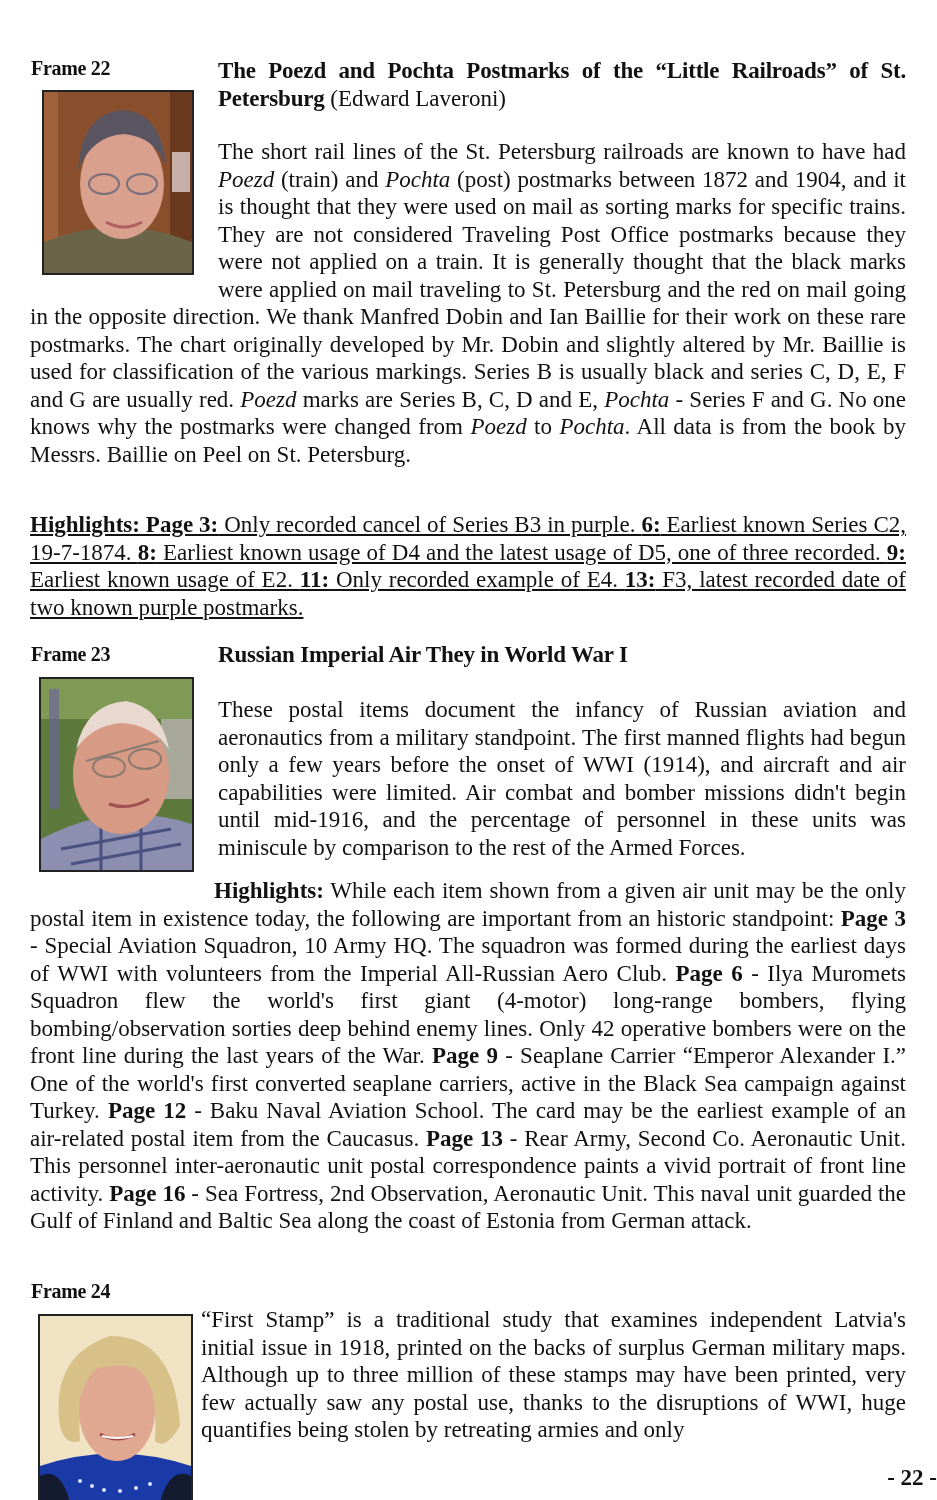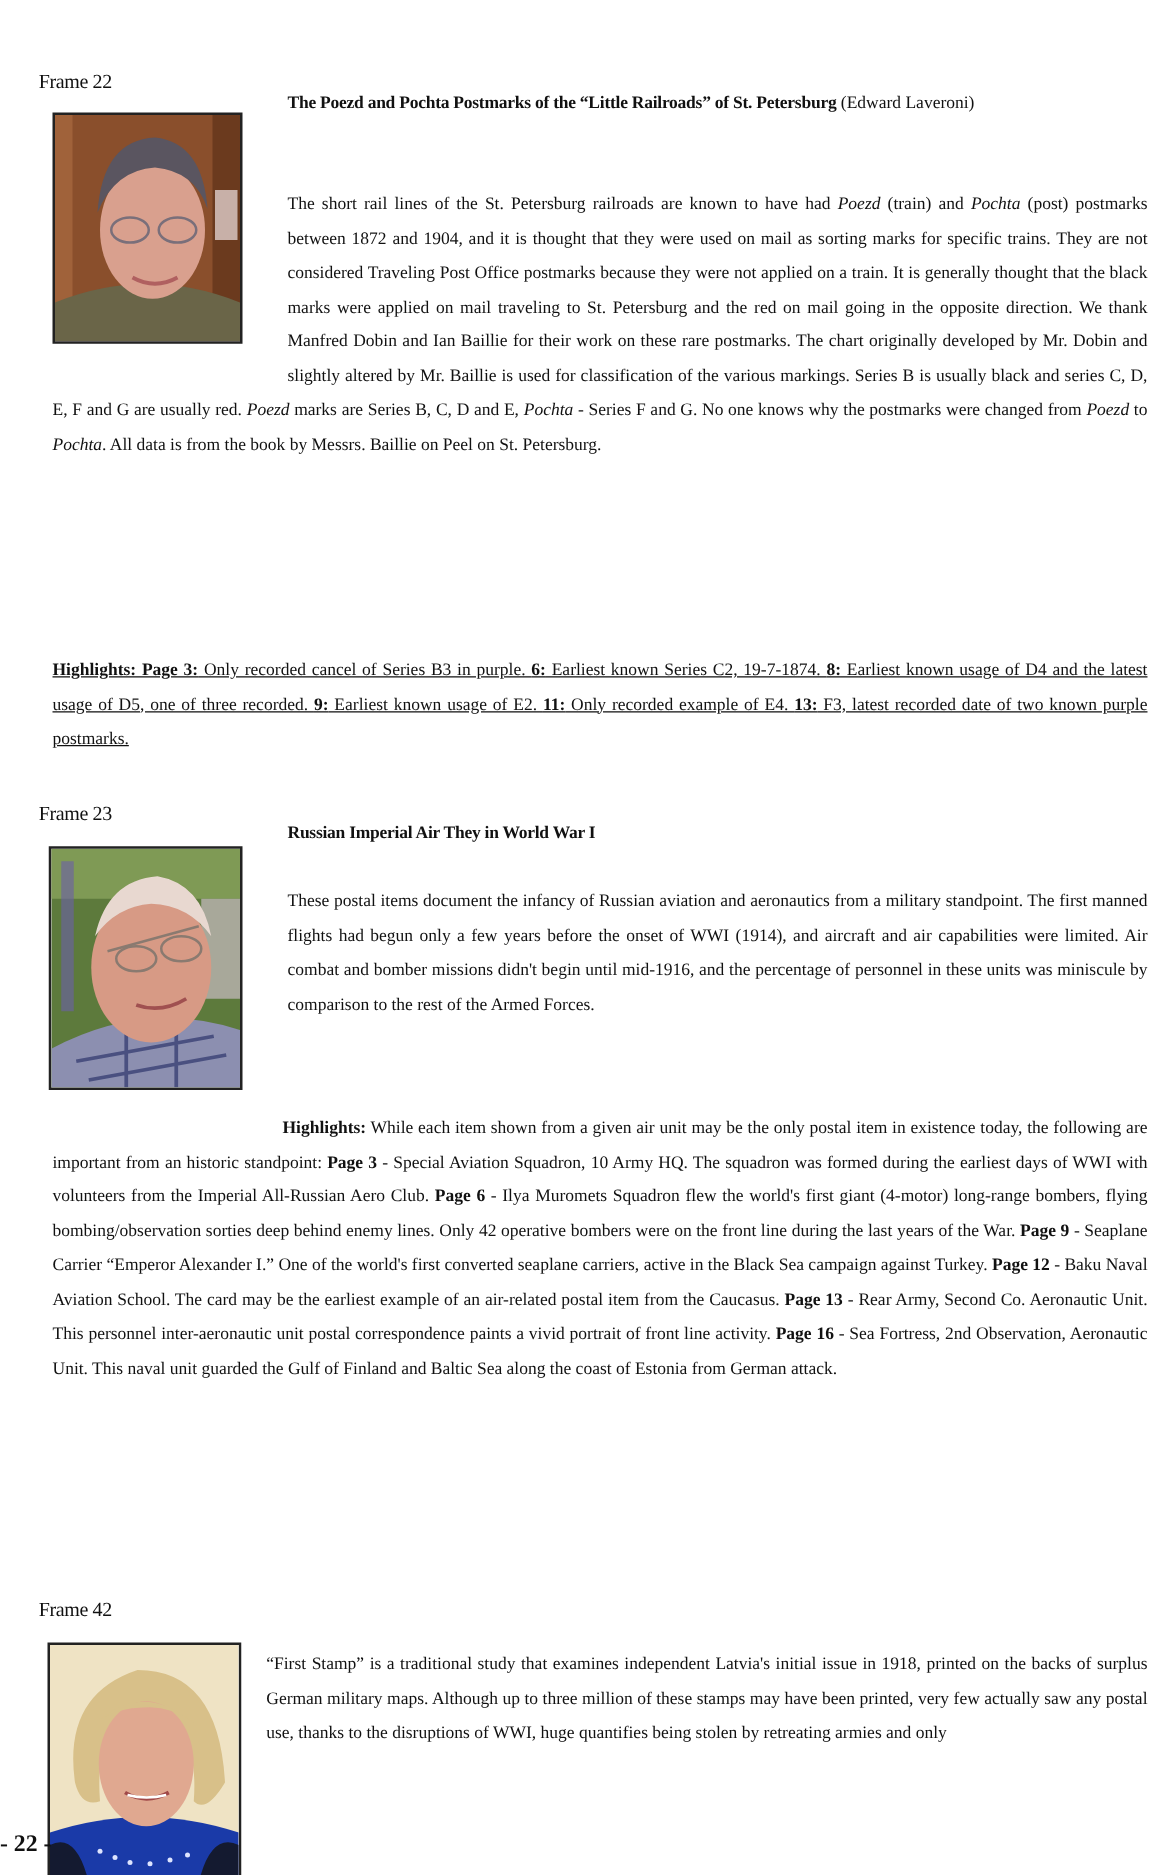--- a/index.html
+++ b/index.html
@@ -3,34 +3,34 @@
 <meta charset="utf-8">
 <style>
   html, body { margin: 0; padding: 0; background: #ffffff; }
   body {
     width: 937px; height: 1500px; overflow: hidden; position: relative;
     font-family: "Liberation Serif", "DejaVu Serif", serif;
     color: #111;
   }
   .page { position: absolute; left: 0; top: 0; width: 937px; height: 1500px; }
   .frame-label {
-    position: absolute; font-weight: normal; font-size: 16px; letter-spacing: -0.3px;
+    position: absolute; font-weight: bold; font-size: 20px; letter-spacing: -0.3px;
     font-family: "Liberation Serif", serif;
   }
   .photo {
     position: absolute; border: 2px solid #222; box-sizing: border-box; overflow: hidden;
   }
   .txt {
-    position: absolute; font-size: 14px; line-height: 27.5px;
-    text-align: justify; margin: 12px;
+    position: absolute; font-size: 23px; line-height: 27.5px;
+    text-align: justify; margin: 0;
   }
   .title { font-weight: bold; letter-spacing: -0.2px; }
   .author { font-weight: normal; }
   i { }
-  .pagenum { position: absolute; left: 0; width: 937px; text-align: left; top: 1465px; font-weight: bold; font-size: 19px; }
+  .pagenum { position: absolute; left: 0; width: 937px; text-align: right; top: 1465px; font-weight: bold; font-size: 23px; }
 </style>
 </head>
 <body>
 
 <div class="page">
 
   <div class="frame-label" style="left:31px; top:57px;">Frame 22</div>
 
   <div class="photo" style="left:42px; top:90px; width:152px; height:185px;">
     <svg width="148" height="181" viewBox="0 0 148 181">
@@ -85,21 +85,21 @@
   </div>
 
   <div class="txt" style="left:218px; top:696px; width:688px;">
     <span><span>These postal items document the infancy of Russian aviation and aeronautics from a military standpoint.  The first manned flights had begun only a few years before the onset of WWI (1914), and aircraft and air capabilities were limited.  Air combat and bomber missions didn't begin until mid-1916, and the percentage of personnel in these units was miniscule by comparison to the rest of the Armed Forces.</span></span>
   </div>
 
   <div class="txt" style="left:30px; top:877px; width:876px;">
     <span style="display:inline-block; width:184px;"></span><span><b>Highlights:</b><span> While each item shown from a given air unit may be the only postal item in existence today, the following are important from an historic standpoint: </span><b>Page 3</b><span> - Special Aviation Squadron, 10 Army HQ.  The squadron was formed during the earliest days of WWI with volunteers from the Imperial All-Russian Aero Club. </span><b>Page 6</b><span> - Ilya Muromets Squadron flew the world's first giant (4-motor) long-range bombers, flying bombing/observation sorties deep behind enemy lines. Only 42 operative bombers were on the front line during the last years of the War.  </span><b>Page 9</b><span> - Seaplane Carrier “Emperor Alexander I.”  One of the world's first converted seaplane carriers, active in the Black Sea campaign against Turkey.  </span><b>Page 12</b><span> - Baku Naval Aviation School. The card may be the earliest example of an air-related postal item from the Caucasus. </span><b>Page 13</b><span> - Rear Army, Second Co. Aeronautic Unit.  This personnel inter-aeronautic unit postal correspondence paints a vivid portrait of front line activity.  </span><b>Page 16</b><span> - Sea Fortress, 2nd Observation, Aeronautic Unit.  This naval unit guarded the Gulf of Finland and Baltic Sea along the coast of Estonia from German attack.</span></span>
   </div>
 
-  <div class="frame-label" style="left:31px; top:1280px;">Frame 42</div>
+  <div class="frame-label" style="left:31px; top:1280px;">Frame 24</div>
 
   <div class="photo" style="left:38px; top:1314px; width:155px; height:190px;">
     <svg width="151" height="186" viewBox="0 0 151 186">
       <rect width="151" height="186" fill="#efe3c4"></rect>
       <path d="M0 150 Q75 125 151 150 L151 186 L0 186 Z" fill="#1a3aa8"></path>
       <path d="M0 160 Q20 150 30 186 L0 186 Z M151 160 Q130 150 120 186 L151 186 Z" fill="#141a30"></path>
       <g fill="#dde4ff">
           <circle cx="40" cy="165" r="2"></circle>
           <circle cx="52" cy="170" r="2"></circle>
           <circle cx="64" cy="174" r="2"></circle>

